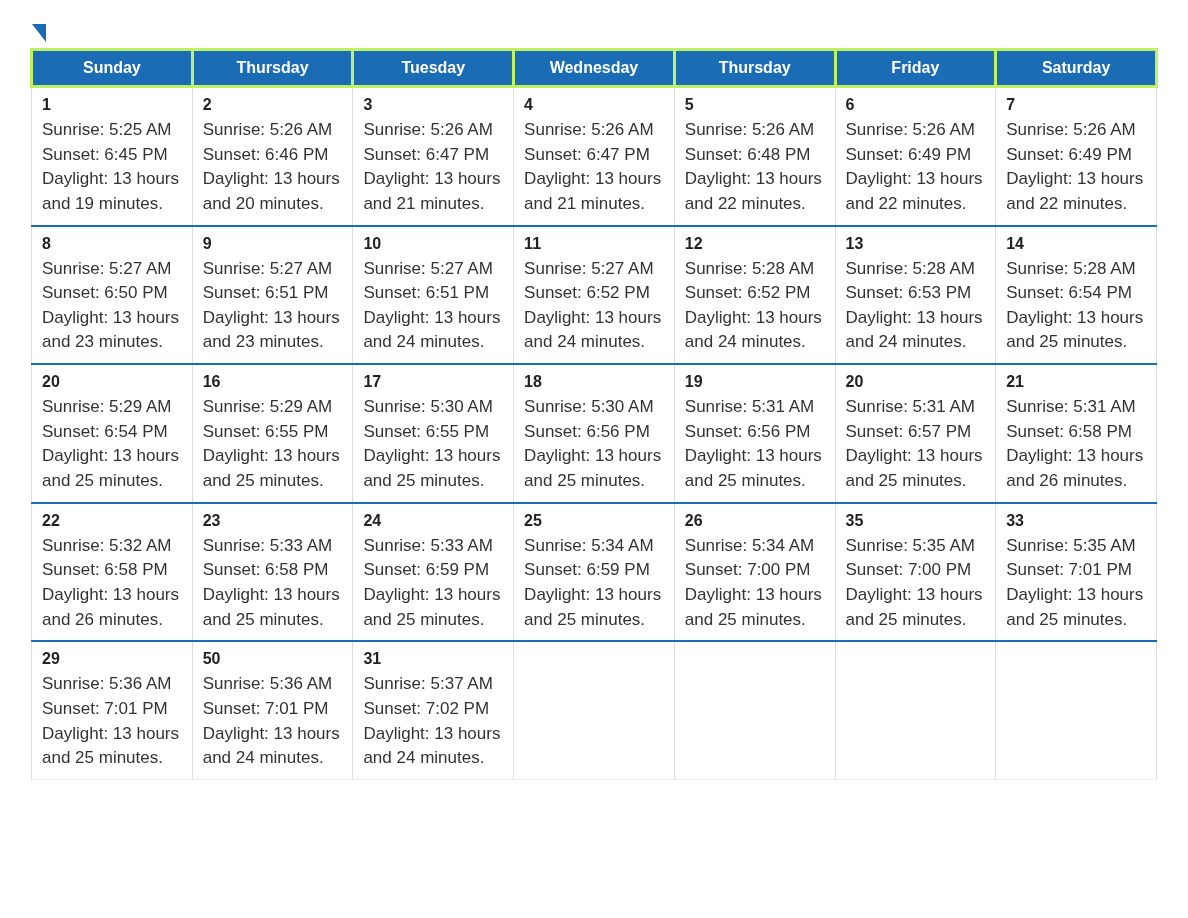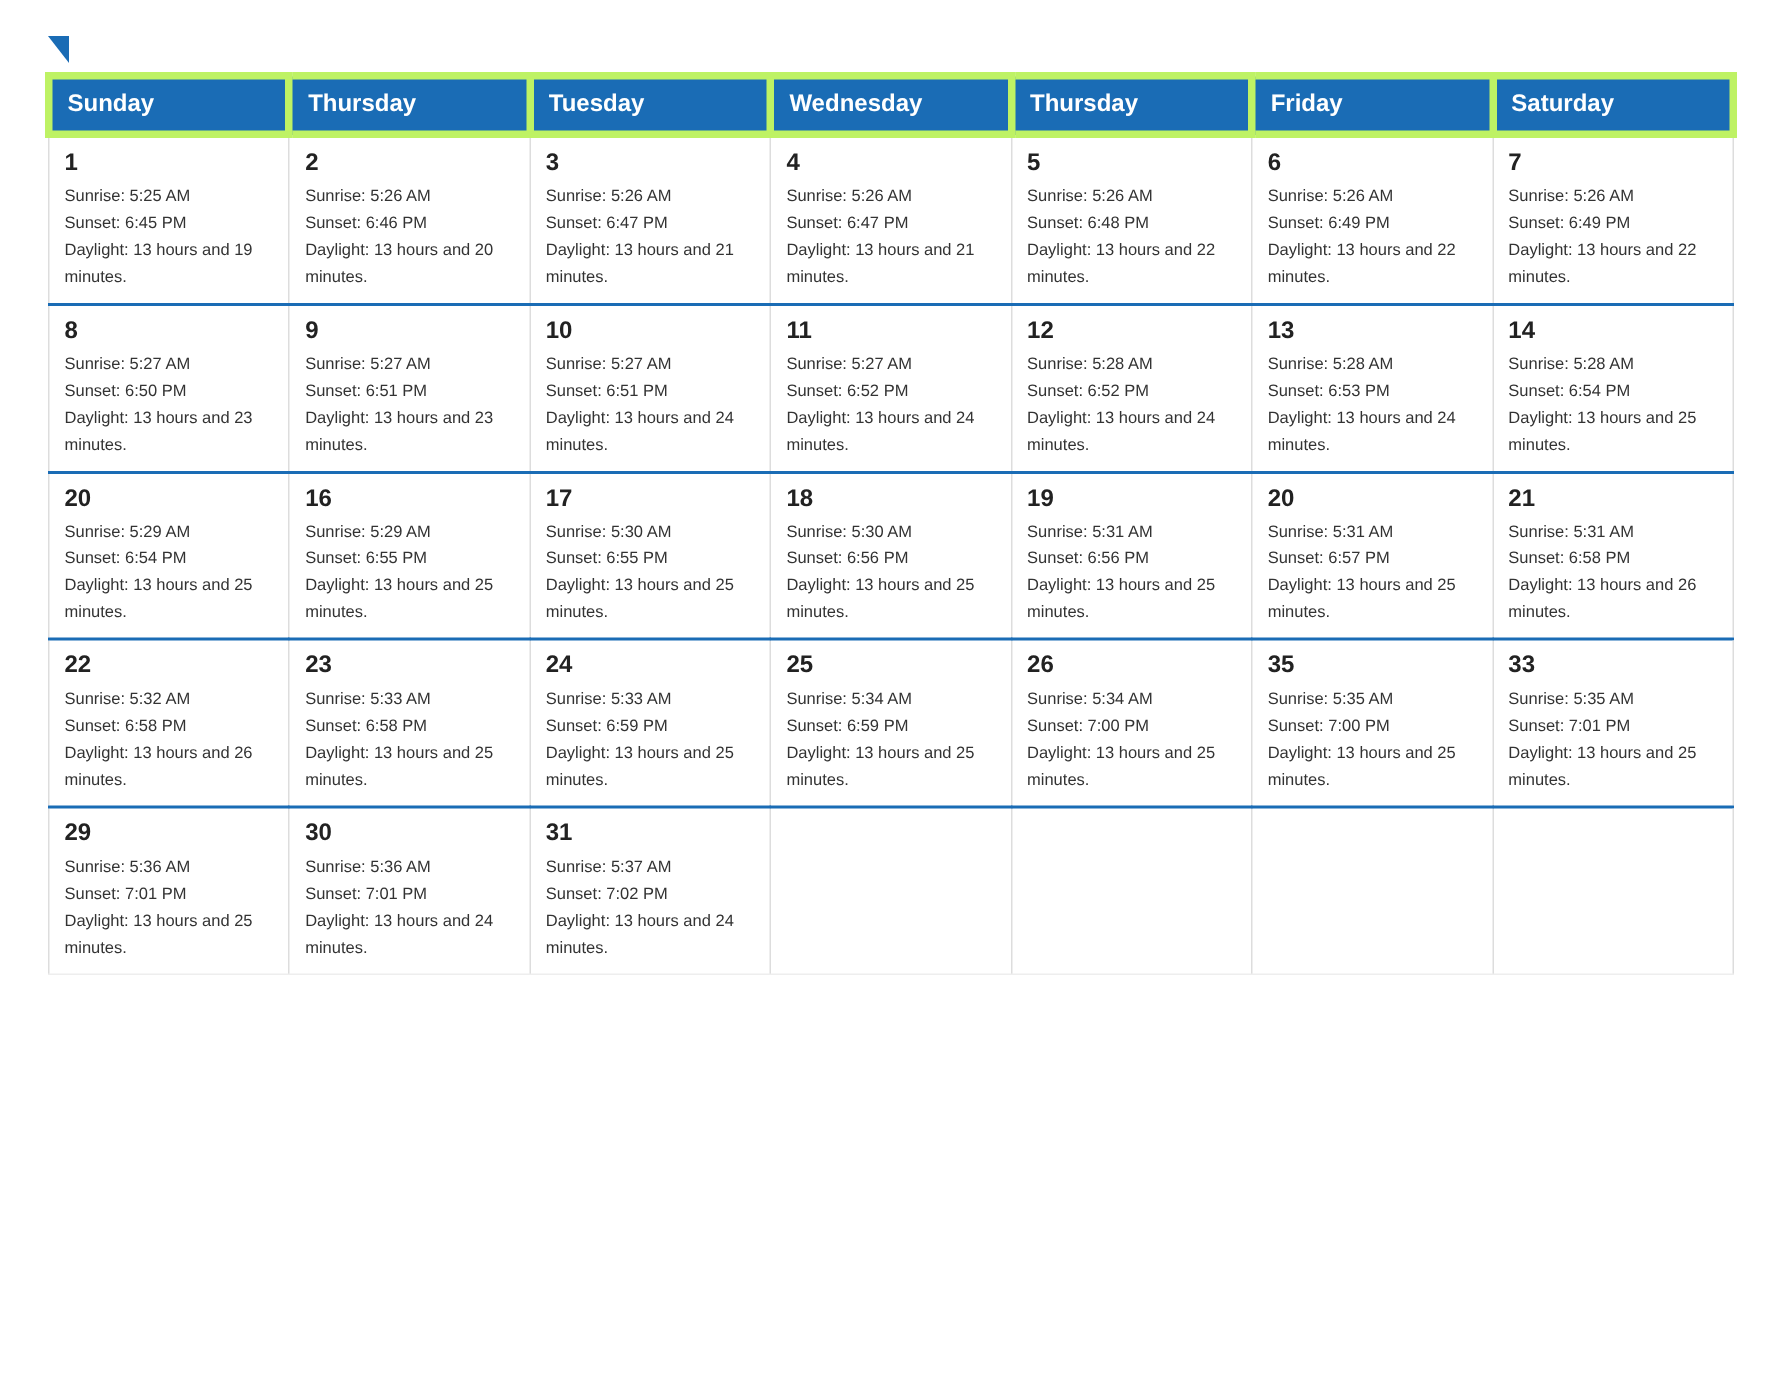--- a/index.html
+++ b/index.html
@@ -66,22 +66,22 @@
       margin-top: 10px;
     }
     thead tr {
       background-color: #1a6cb5;
     }
     thead th {
       color: #fff;
       font-size: 16px;
       font-weight: bold;
       padding: 8px 10px;
-      text-align: left;
-      border: 5px solid #bef264;
+      text-align: center;
+      border: 3px solid #bef264;
     }
     tbody tr {
       border-top: 2px solid #1a6cb5;
     }
     tbody td {
       vertical-align: top;
       padding: 8px 10px;
       font-size: 13.5px;
       color: #222;
       border-left: 1px solid #ddd;
@@ -90,21 +90,21 @@
       width: calc(100% / 7);
       height: 110px;
     }
     .day-num {
       font-size: 16px;
       font-weight: bold;
       display: block;
       margin-bottom: 4px;
     }
     .day-info {
-      font-size: 11px;
+      font-size: 17px;
       line-height: 1.45;
       color: #333;
     }
     tbody td.empty {
       background: #fff;
     }
   </style>
 </head>
 <body>
 
@@ -254,21 +254,21 @@
           <span class="day-num">33</span>
           <span class="day-info">Sunrise: 5:35 AM<br>Sunset: 7:01 PM<br>Daylight: 13 hours and 25 minutes.</span>
         </td>
       </tr>
       <tr>
         <td>
           <span class="day-num">29</span>
           <span class="day-info">Sunrise: 5:36 AM<br>Sunset: 7:01 PM<br>Daylight: 13 hours and 25 minutes.</span>
         </td>
         <td>
-          <span class="day-num">30</span>
+          <span class="day-num">50</span>
           <span class="day-info">Sunrise: 5:36 AM<br>Sunset: 7:01 PM<br>Daylight: 13 hours and 24 minutes.</span>
         </td>
         <td>
           <span class="day-num">31</span>
           <span class="day-info">Sunrise: 5:37 AM<br>Sunset: 7:02 PM<br>Daylight: 13 hours and 24 minutes.</span>
         </td>
         <td class="empty"></td>
         <td class="empty"></td>
         <td class="empty"></td>
         <td class="empty"></td>

